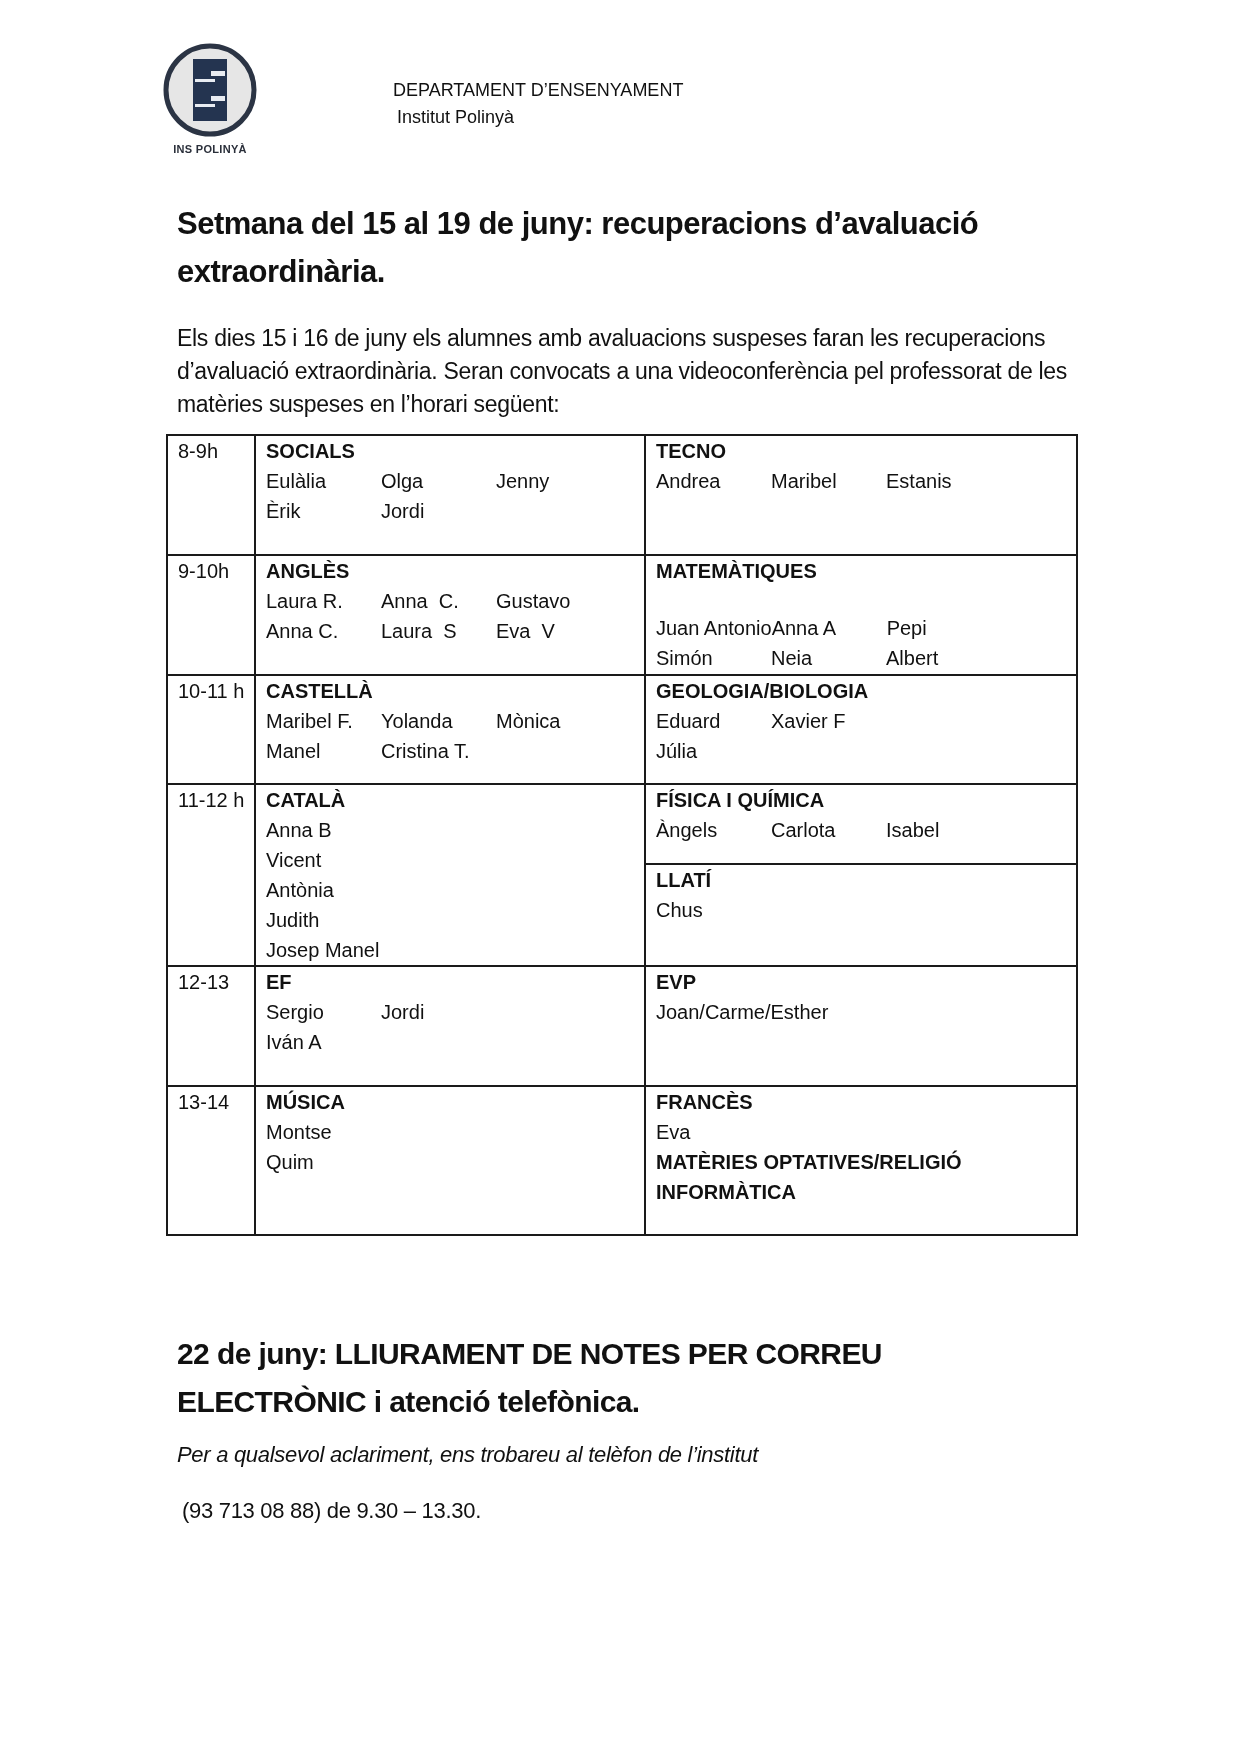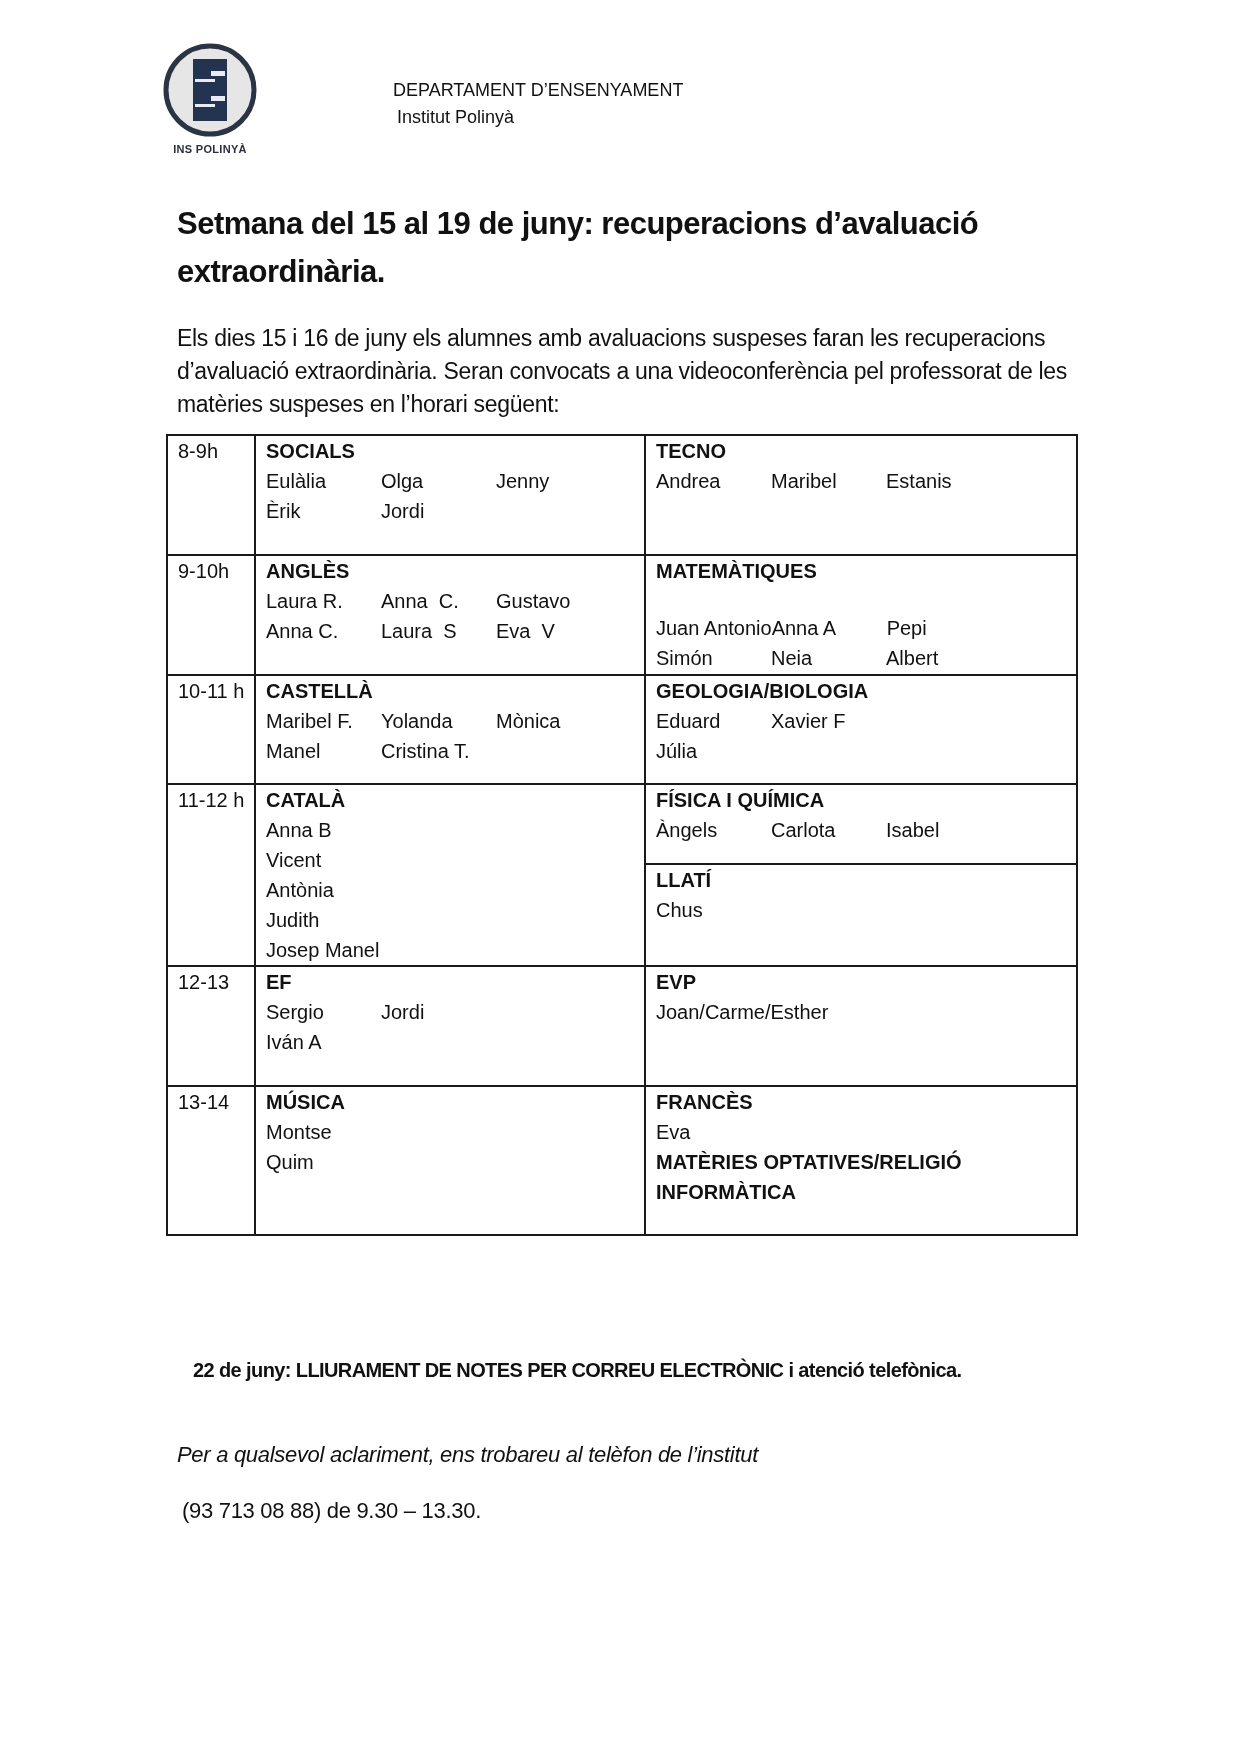--- a/index.html
+++ b/index.html
@@ -40,22 +40,22 @@
     .r-head td { height: 28px; }
     .r1 td { height: 118px; }
     .r2 td { height: 118px; }
     .r3 td { height: 107px; }
     .r5 td { height: 118px; }
     .r6 td { height: 147px; }
     .split { height: 78px; border-bottom: 2px solid #1a1a1a; margin-left: -10px; padding-left: 10px; }
     td.tue-split { padding: 0 0 0 10px; }
 
     h2 {
-      position: absolute; left: 177px; top: 1330px; width: 900px; margin: 16px;
-      font-size: 20px; line-height: 48px; font-weight: bold; letter-spacing: -0.6px;
+      position: absolute; left: 177px; top: 1330px; width: 900px; margin: 0;
+      font-size: 30px; line-height: 48px; font-weight: bold; letter-spacing: -0.6px;
     }
     .contact1 { position: absolute; left: 177px; top: 1442px; font-size: 22px; letter-spacing: -0.3px; font-style: italic; }
     .contact2 { position: absolute; left: 182px; top: 1498px; font-size: 22px; letter-spacing: -0.3px; }
   </style>
 </head>
 <body>
 
 <div class="logo">
   <svg width="94" height="94" viewBox="0 0 94 94">
     <circle cx="47" cy="47" r="44" fill="#e6e6e6" stroke="#2b3444" stroke-width="5"></circle>

